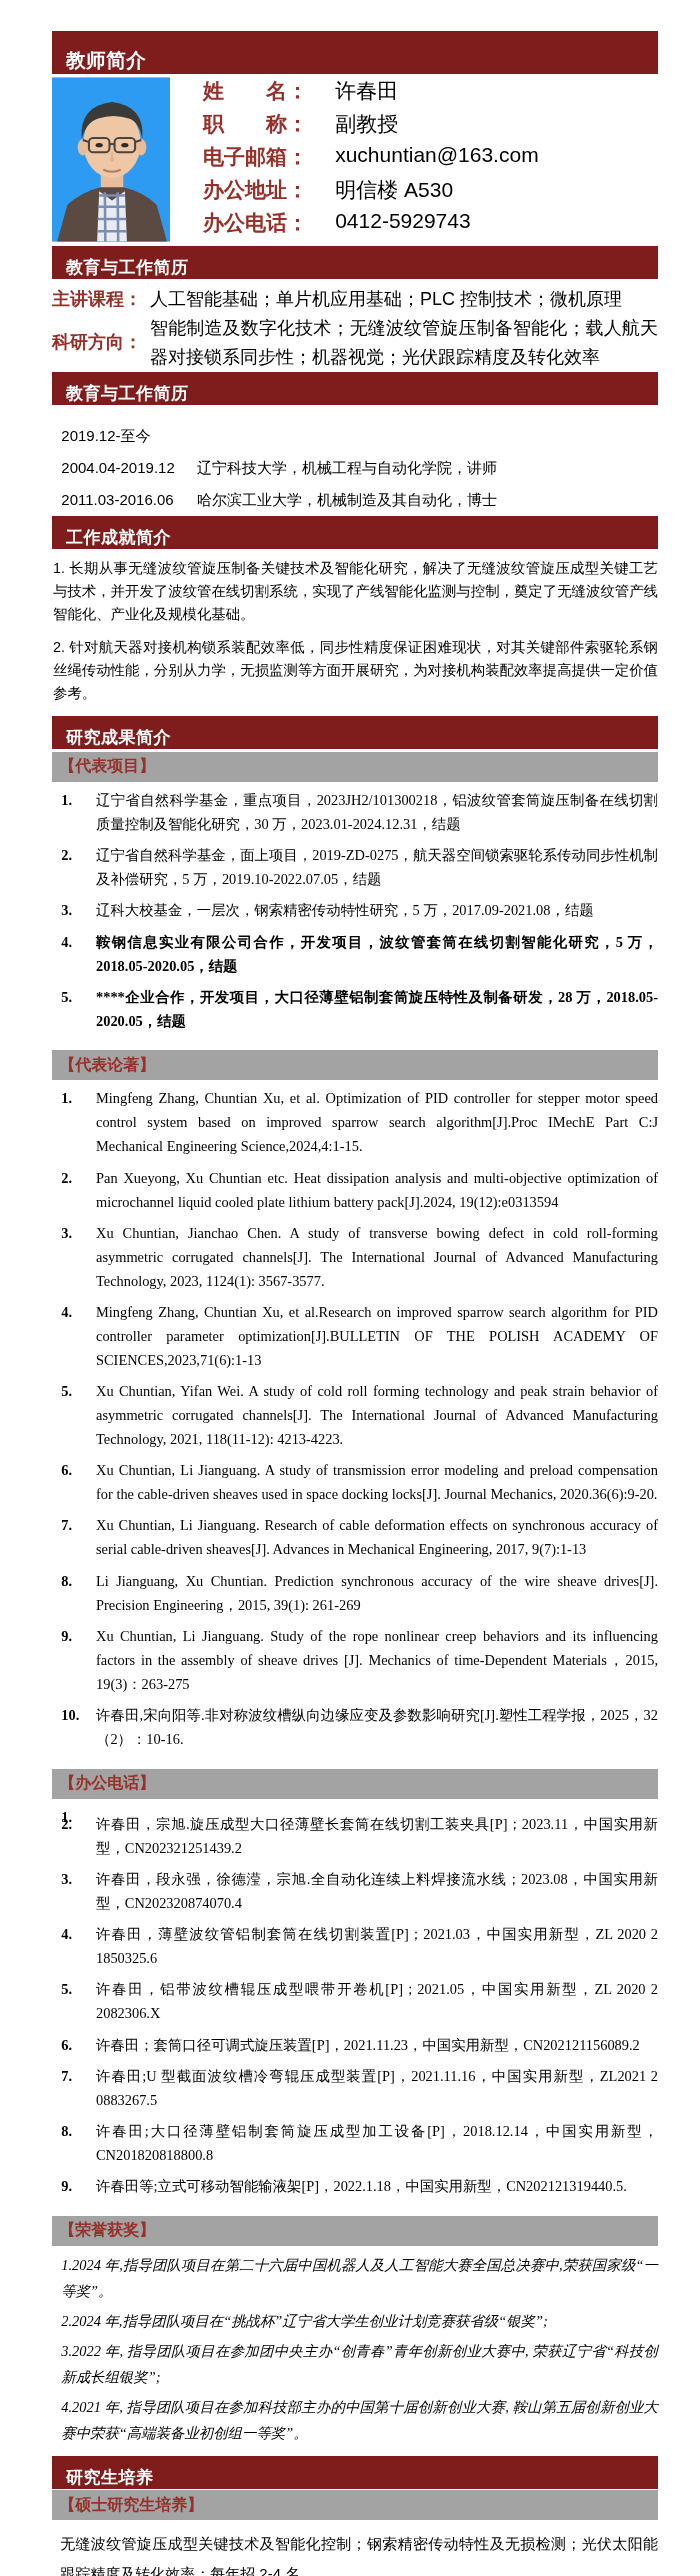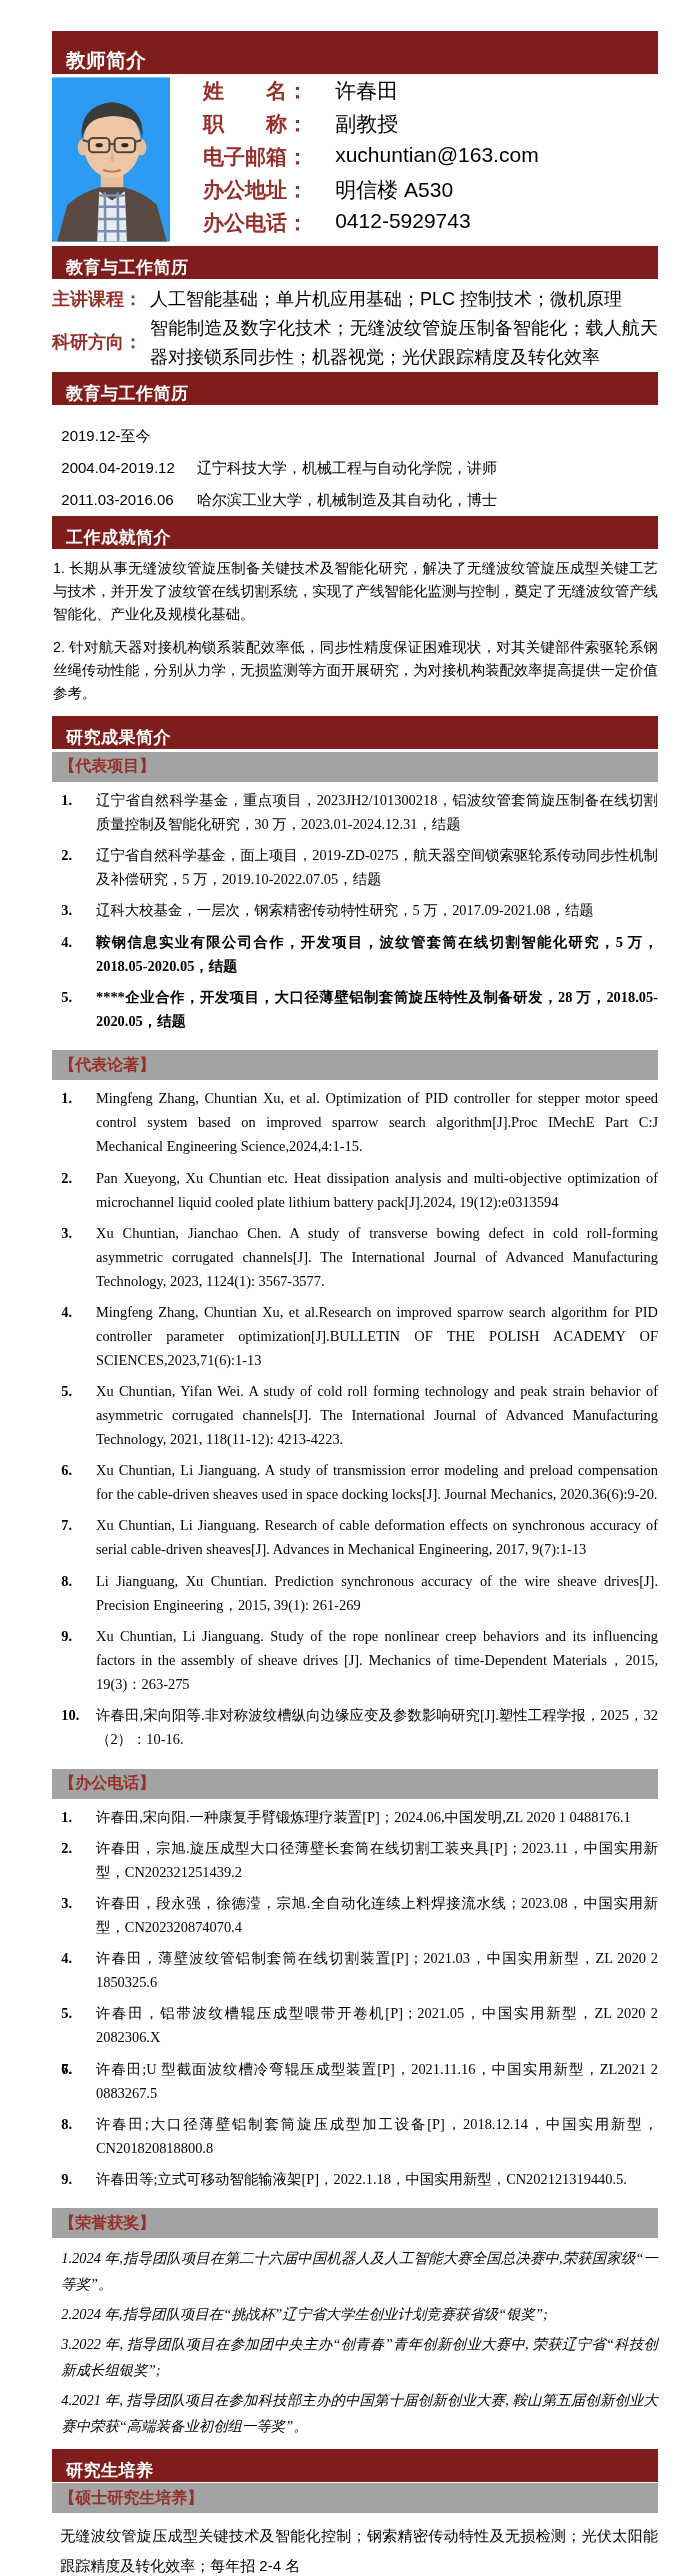--- a/index.html
+++ b/index.html
@@ -226,40 +226,40 @@
       <span class="txt">许春田,宋向阳等.非对称波纹槽纵向边缘应变及参数影响研究[J].塑性工程学报，2025，32（2）：10-16.</span>
     </div>
   </div>
 
   <div class="subbar">
     <span>【办公电话】</span>
   </div>
   <div class="reflist serif">
     <div class="ref">
       <span class="num">1.</span>
-      <span class="txt">许春田,宋向阳.一种康复手臂锻炼理疗装置[P]；2024.06,中国发明,ZL 2020 1 0488176.1</span>
     </div>
     <div class="ref">
       <span class="num">2.</span>
       <span class="txt">许春田，宗旭.旋压成型大口径薄壁长套筒在线切割工装夹具[P]；2023.11，中国实用新型，CN202321251439.2</span>
     </div>
     <div class="ref">
       <span class="num">3.</span>
       <span class="txt">许春田，段永强，徐德滢，宗旭.全自动化连续上料焊接流水线；2023.08，中国实用新型，CN202320874070.4</span>
     </div>
     <div class="ref">
       <span class="num">4.</span>
       <span class="txt">许春田，薄壁波纹管铝制套筒在线切割装置[P]；2021.03，中国实用新型，ZL 2020 2 1850325.6</span>
     </div>
     <div class="ref">
       <span class="num">5.</span>
       <span class="txt">许春田，铝带波纹槽辊压成型喂带开卷机[P]；2021.05，中国实用新型，ZL 2020 2 2082306.X</span>
     </div>
     <div class="ref">
       <span class="num">6.</span>
+      <span class="txt">许春田；套筒口径可调式旋压装置[P]，2021.11.23，中国实用新型，CN202121156089.2</span>
     </div>
     <div class="ref">
       <span class="num">7.</span>
       <span class="txt">许春田;U 型截面波纹槽冷弯辊压成型装置[P]，2021.11.16，中国实用新型，ZL2021 2 0883267.5</span>
     </div>
     <div class="ref">
       <span class="num">8.</span>
       <span class="txt">许春田;大口径薄壁铝制套筒旋压成型加工设备[P]，2018.12.14，中国实用新型，CN201820818800.8</span>
     </div>
     <div class="ref">

